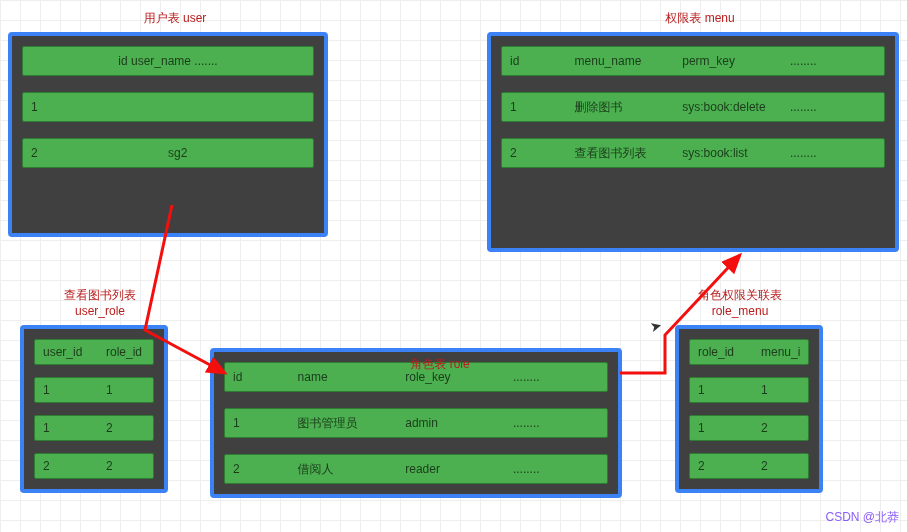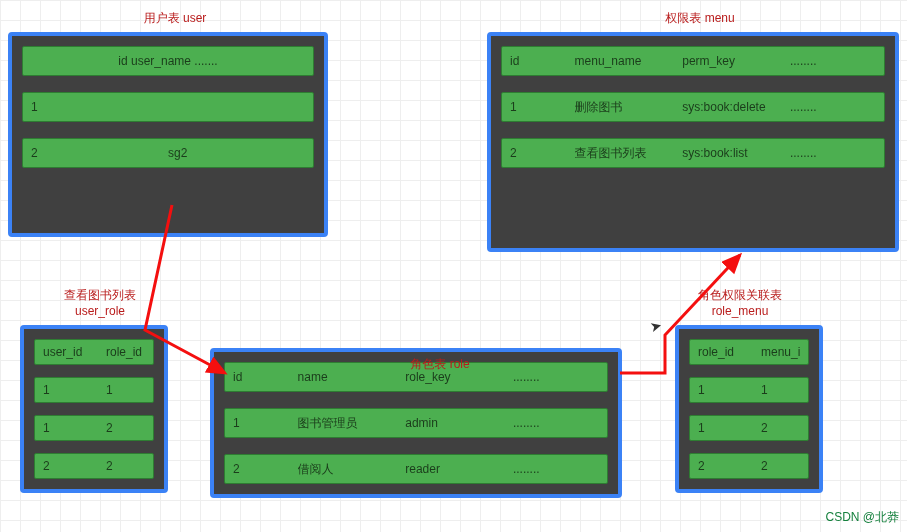--- a/index.html
+++ b/index.html
@@ -52,21 +52,21 @@
   .tbl > .row:last-child { margin-bottom: 0; }
   .cell { flex: 1; text-align: left; white-space: nowrap; overflow: hidden; }
   .row.single .cell { text-align: center; }
   .arrows {
     position: absolute; inset: 0;
     z-index: 3; pointer-events: none;
   }
   .watermark {
     position: absolute;
     right: 8px; bottom: 6px;
-    color: #15803d;
+    color: #8b5cf6;
     font-size: 12px;
     z-index: 4;
   }
   .cursor {
     position: absolute;
     font-size: 14px;
     color: #333;
     z-index: 4;
     transform: rotate(-15deg);
   }

